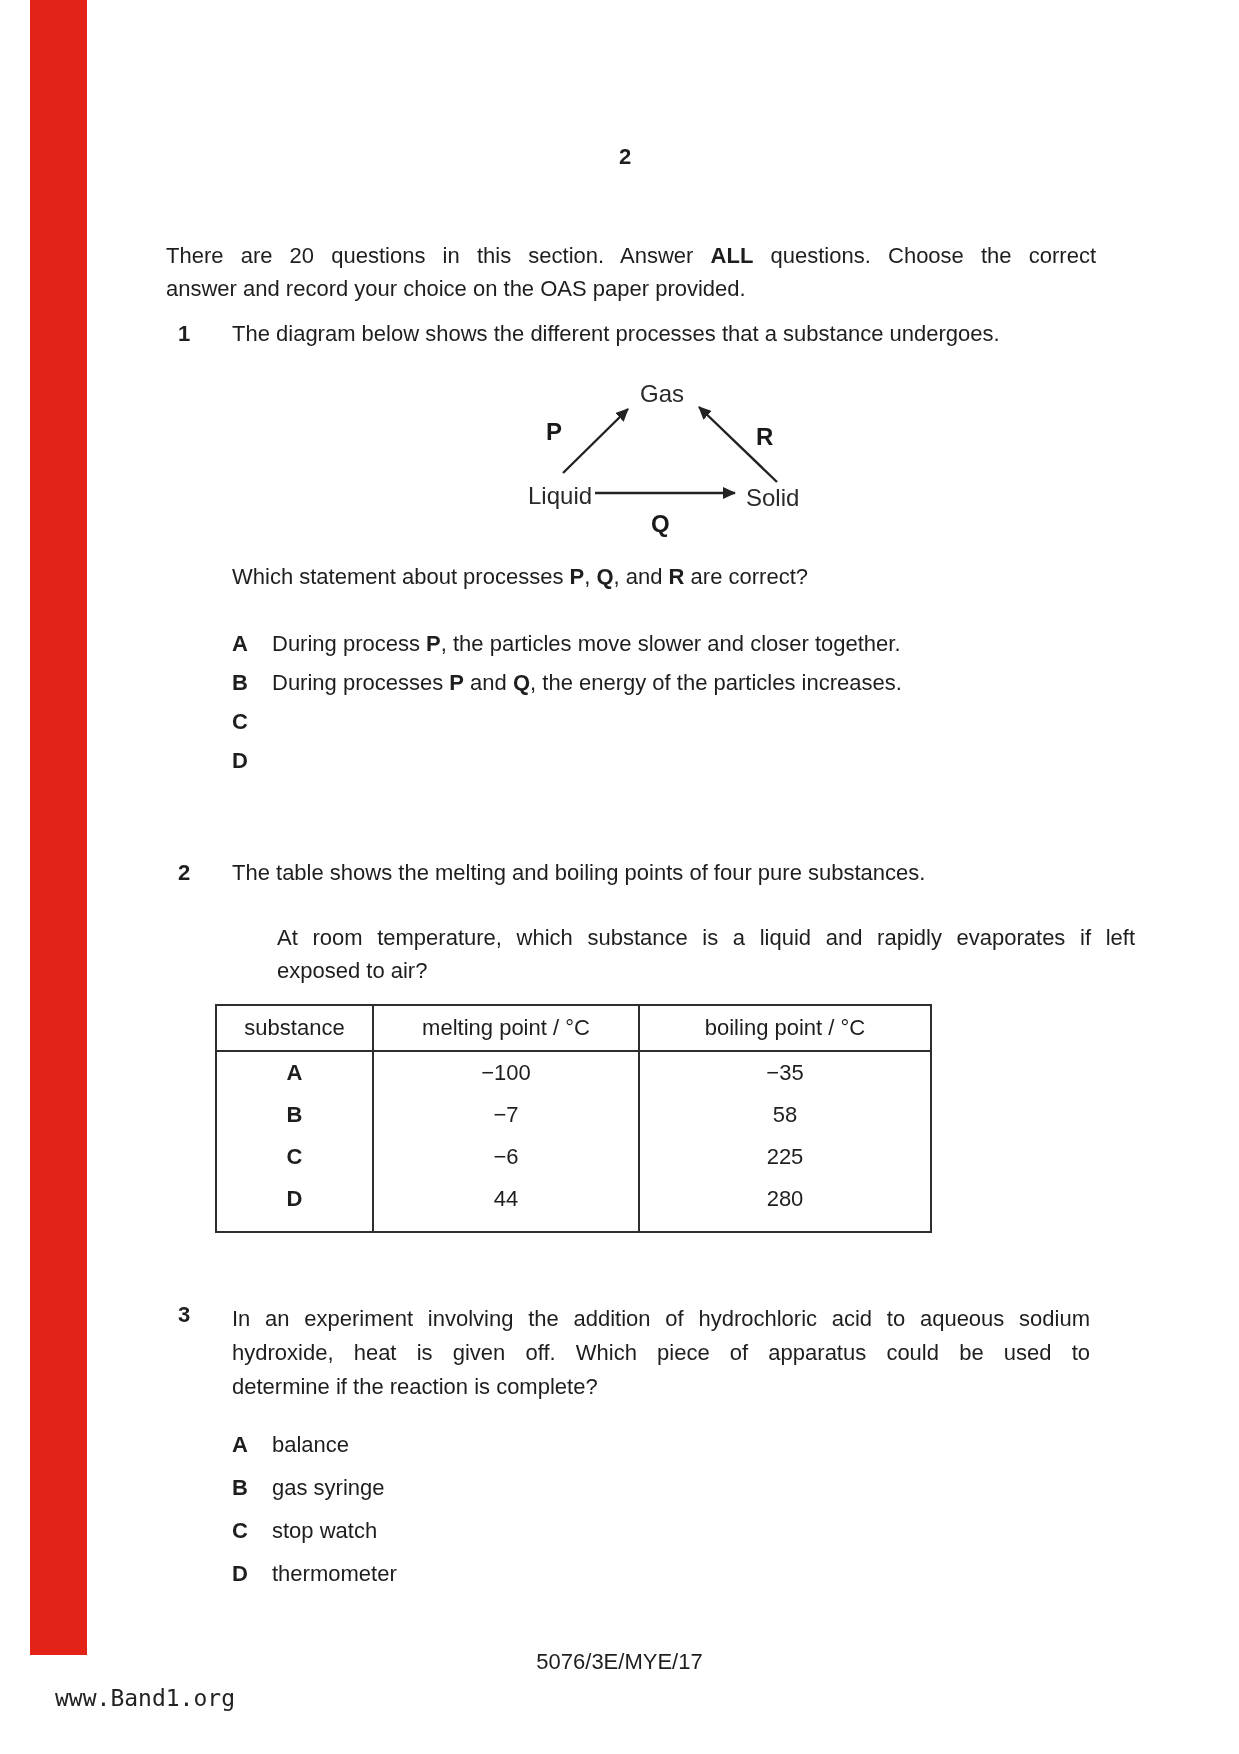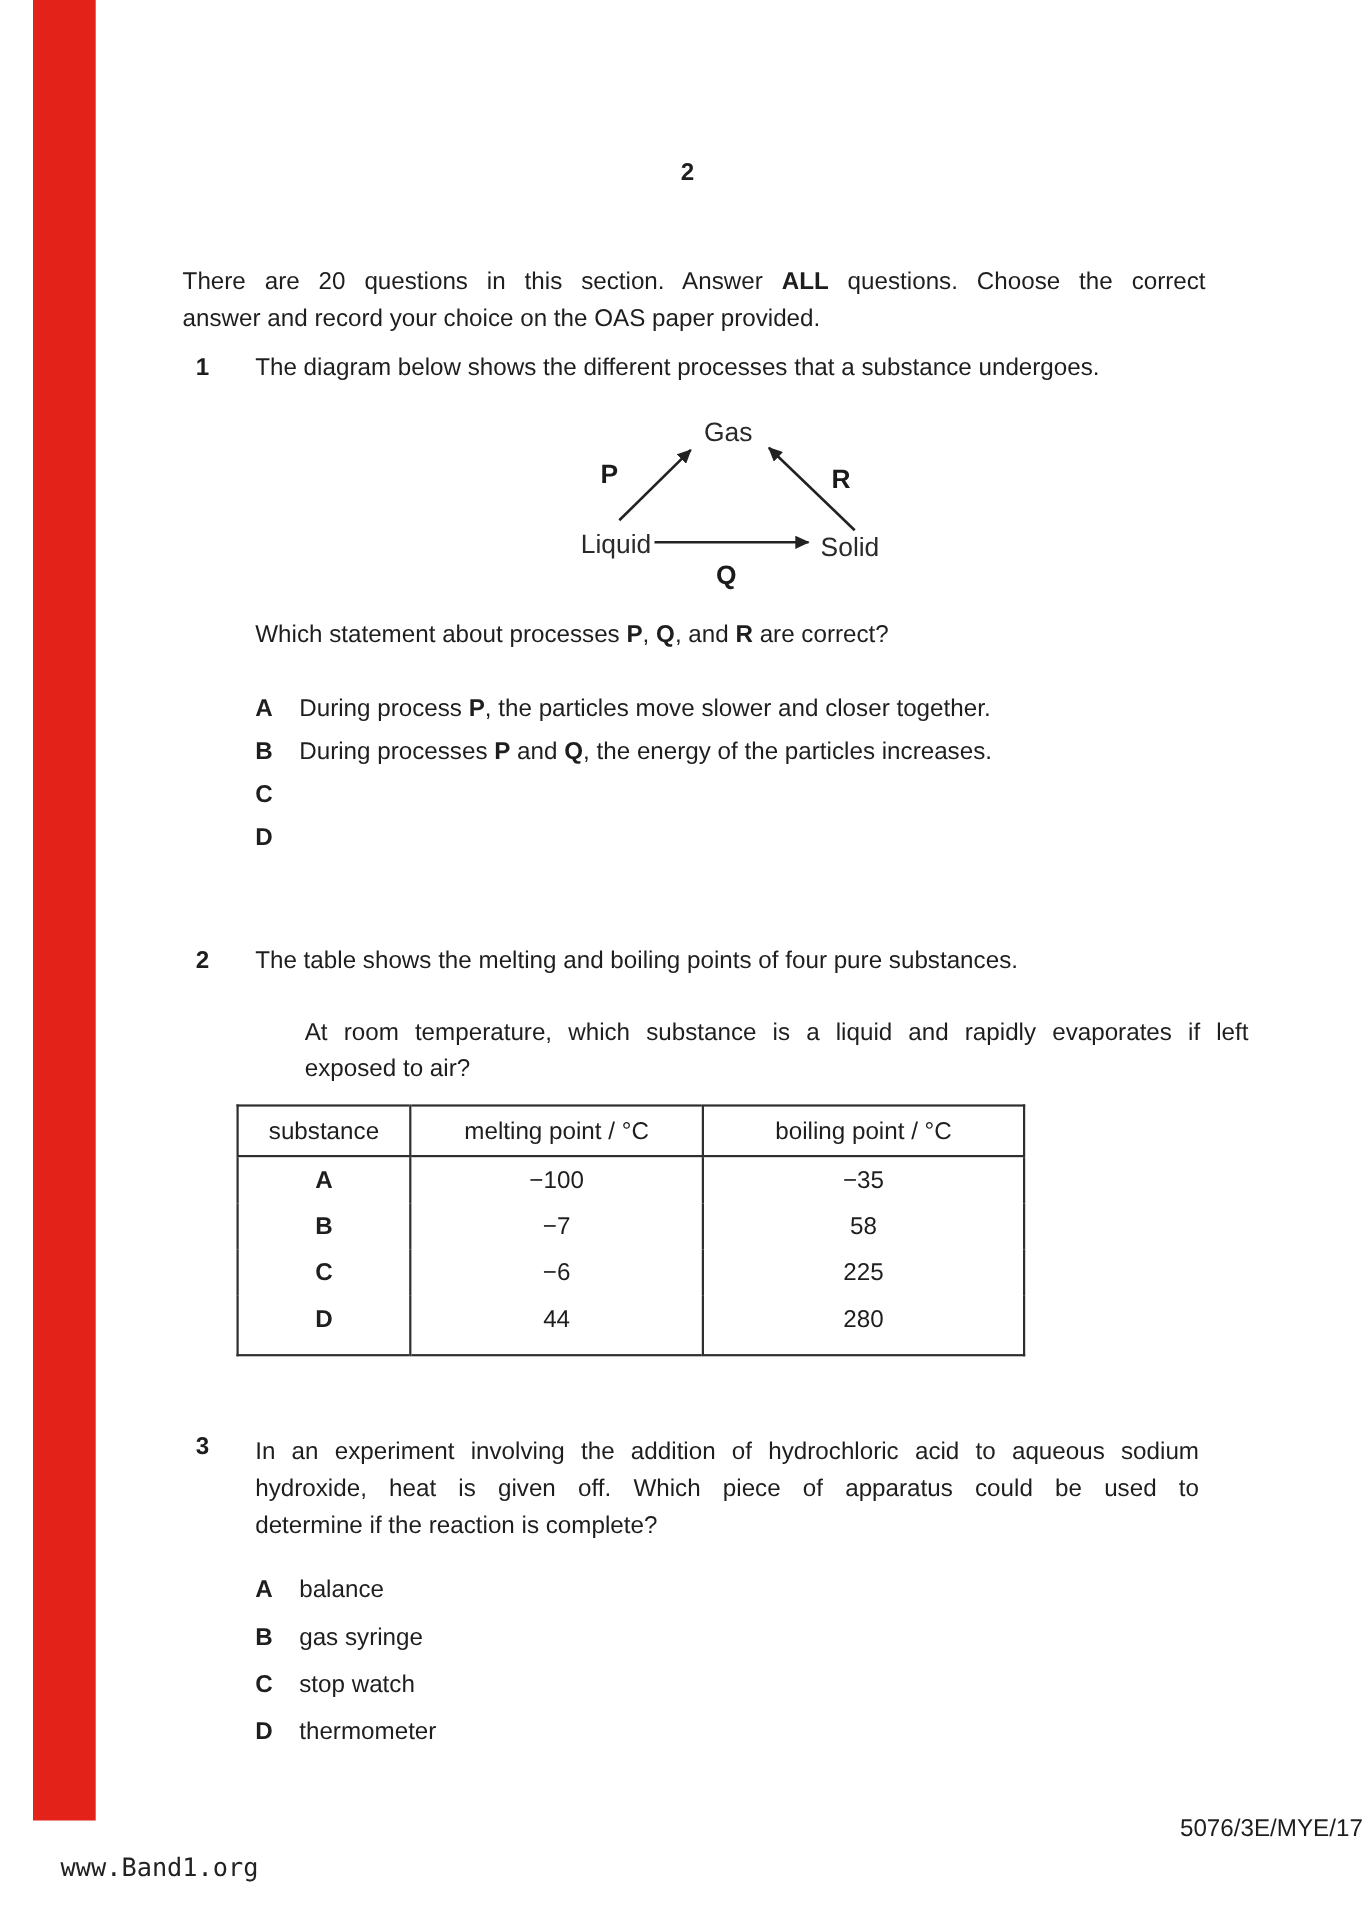--- a/index.html
+++ b/index.html
@@ -35,21 +35,21 @@
              font-size:22px; color:#1e1e1e; }
   table.mp, table.mp th, table.mp td { border:0; }
   table.mp { border:2px solid #2e2e2e; }
   table.mp th { font-weight:normal; height:42px; text-align:center;
                 border-bottom:2px solid #2e2e2e; }
   table.mp td { height:40px; text-align:center; vertical-align:middle; }
   table.mp th:nth-child(1), table.mp td:nth-child(1) { border-right:2px solid #2e2e2e; }
   table.mp th:nth-child(2), table.mp td:nth-child(2) { border-right:2px solid #2e2e2e; }
   table.mp tbody tr:last-child td { padding-bottom:12px; }
   table.mp td:first-child { font-weight:bold; }
-  .footer-code { left:0; top:1649px; width:1239px; text-align:right; font-size:22px; }
+  .footer-code { left:0; top:1649px; width:1239px; text-align:center; font-size:22px; }
   .site { left:55px; top:1685px; font-family:"DejaVu Sans Mono", monospace;
           font-size:23px; color:#222; }
 </style>
 </head>
 <body>
 
 <div class="page">
 
   <div class="stripe" style="background-color: rgb(227, 34, 25);"></div>
 

